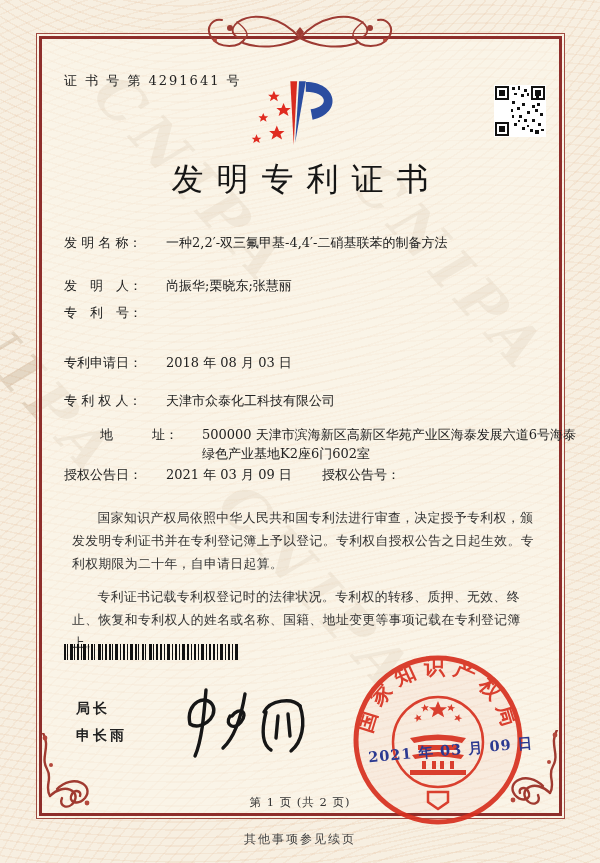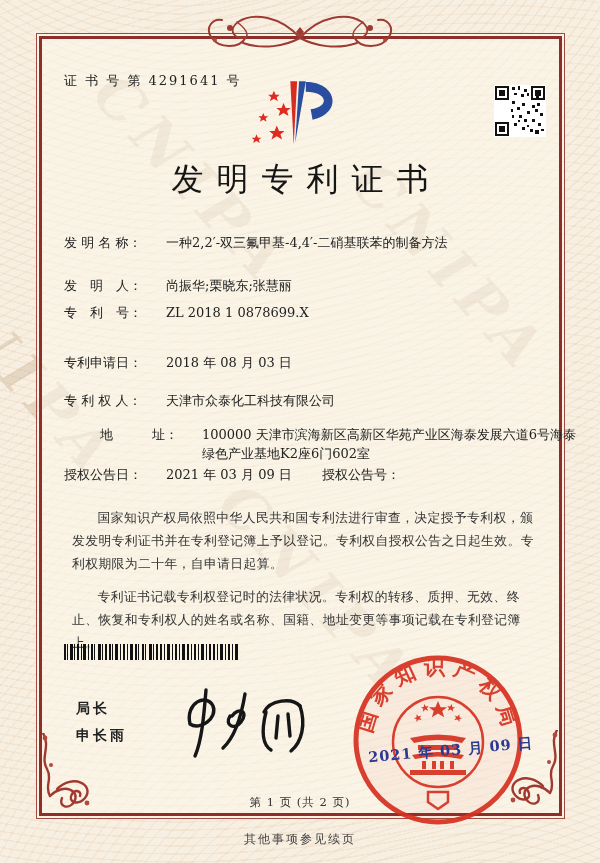--- a/index.html
+++ b/index.html
@@ -96,33 +96,32 @@
 <div class="abs row" style="top:233px;">
   <span class="lbl">发 明 名 称：</span>
   <span class="val">一种2,2′-双三氟甲基-4,4′-二硝基联苯的制备方法</span>
 </div>
 <div class="abs row" style="top:276px;">
   <span class="lbl">发　明　人：</span>
   <span class="val">尚振华;栗晓东;张慧丽</span>
 </div>
 <div class="abs row" style="top:303px;">
   <span class="lbl">专　利　号：</span>
-  <span class="val">ZL 2018 1 0878699.X</span>
 </div>
 <div class="abs row" style="top:353px;">
   <span class="lbl">专利申请日：</span>
   <span class="val">2018 年 08 月 03 日</span>
 </div>
 <div class="abs row" style="top:391px;">
   <span class="lbl">专 利 权 人：</span>
   <span class="val">天津市众泰化工科技有限公司</span>
 </div>
 <div class="abs row" style="top:425px;margin-left:36px;">
   <span class="lbl">地　　　址：</span>
-  <span class="val">100000 天津市滨海新区高新区华苑产业区海泰发展六道6号海泰绿色产业基地K2座6门602室</span>
+  <span class="val">500000 天津市滨海新区高新区华苑产业区海泰发展六道6号海泰绿色产业基地K2座6门602室</span>
 </div>
 <div class="abs row2" style="left:64px;top:465px;">
   <span class="lbl">授权公告日：</span>
   <span>2021 年 03 月 09 日</span>
 </div>
 <div class="abs row2" style="left:322px;top:465px;">
   <span style="white-space:pre;">授权公告号：</span>
 </div>
 
 <div class="abs body-text">

